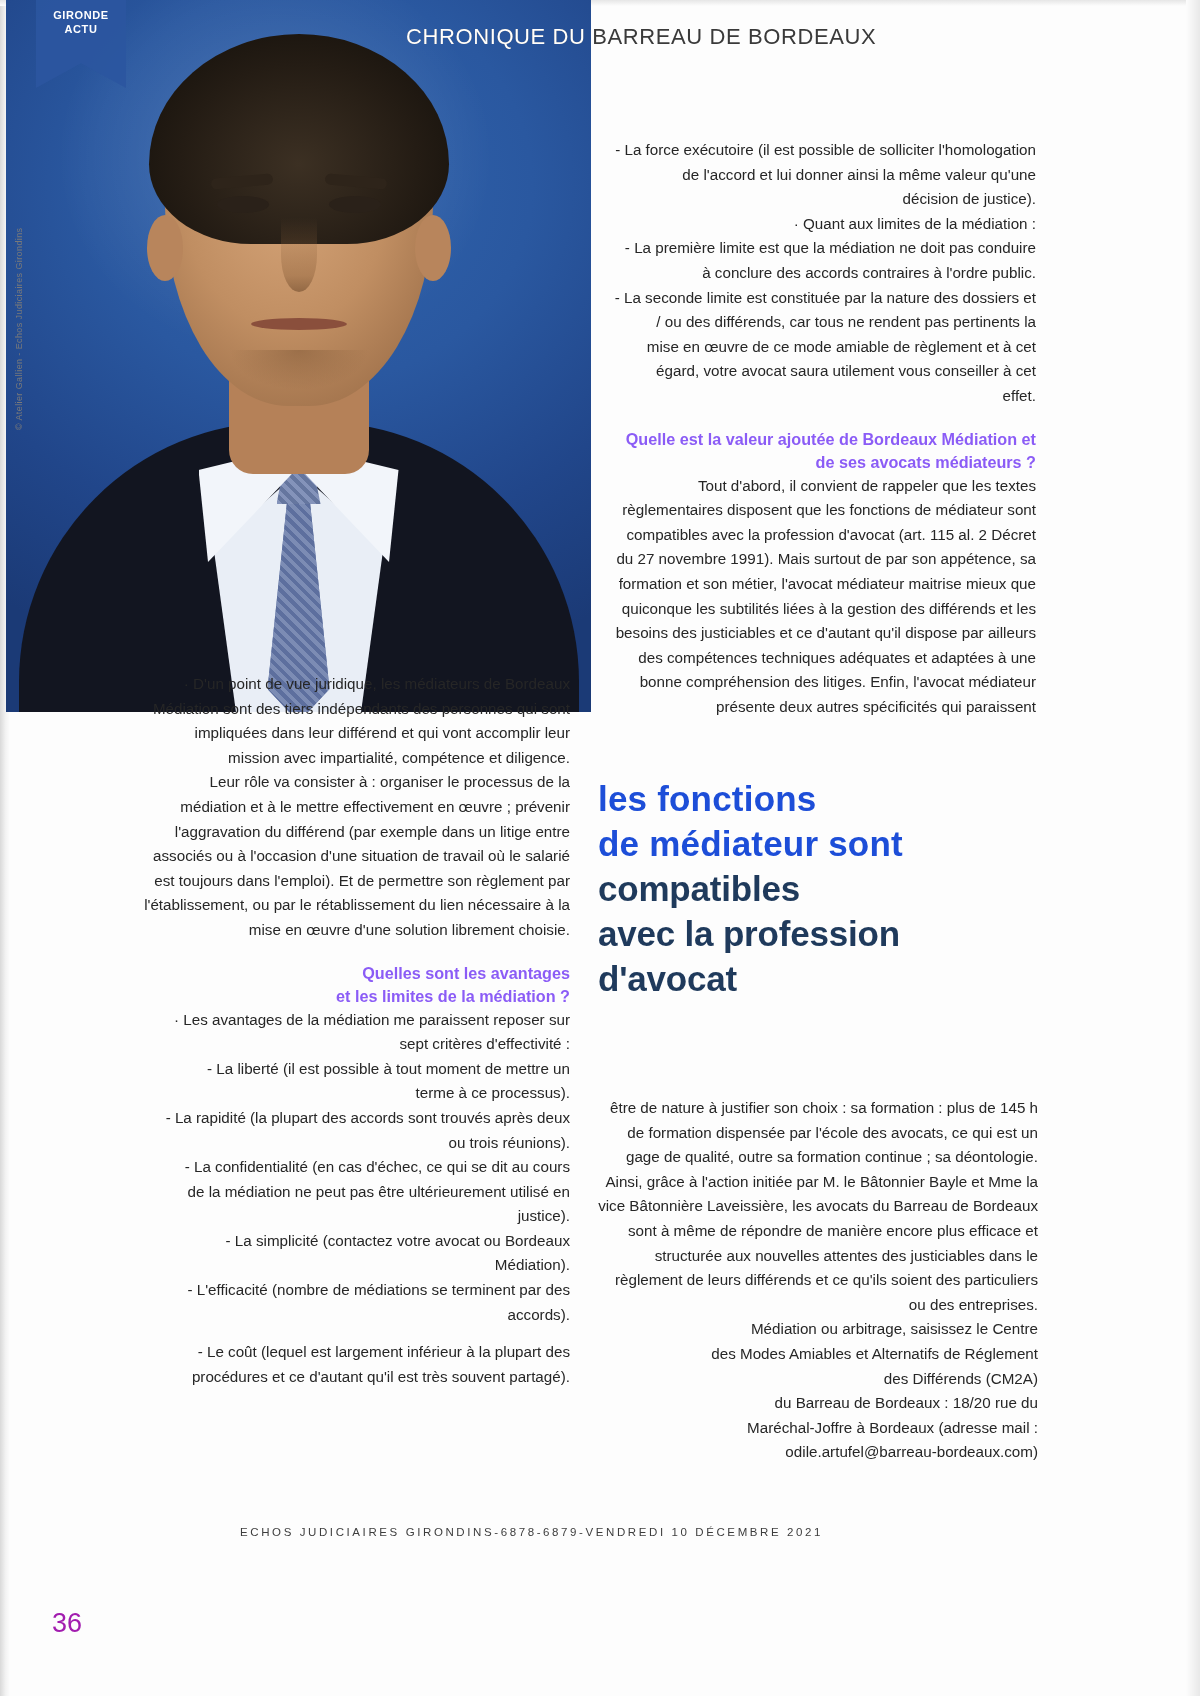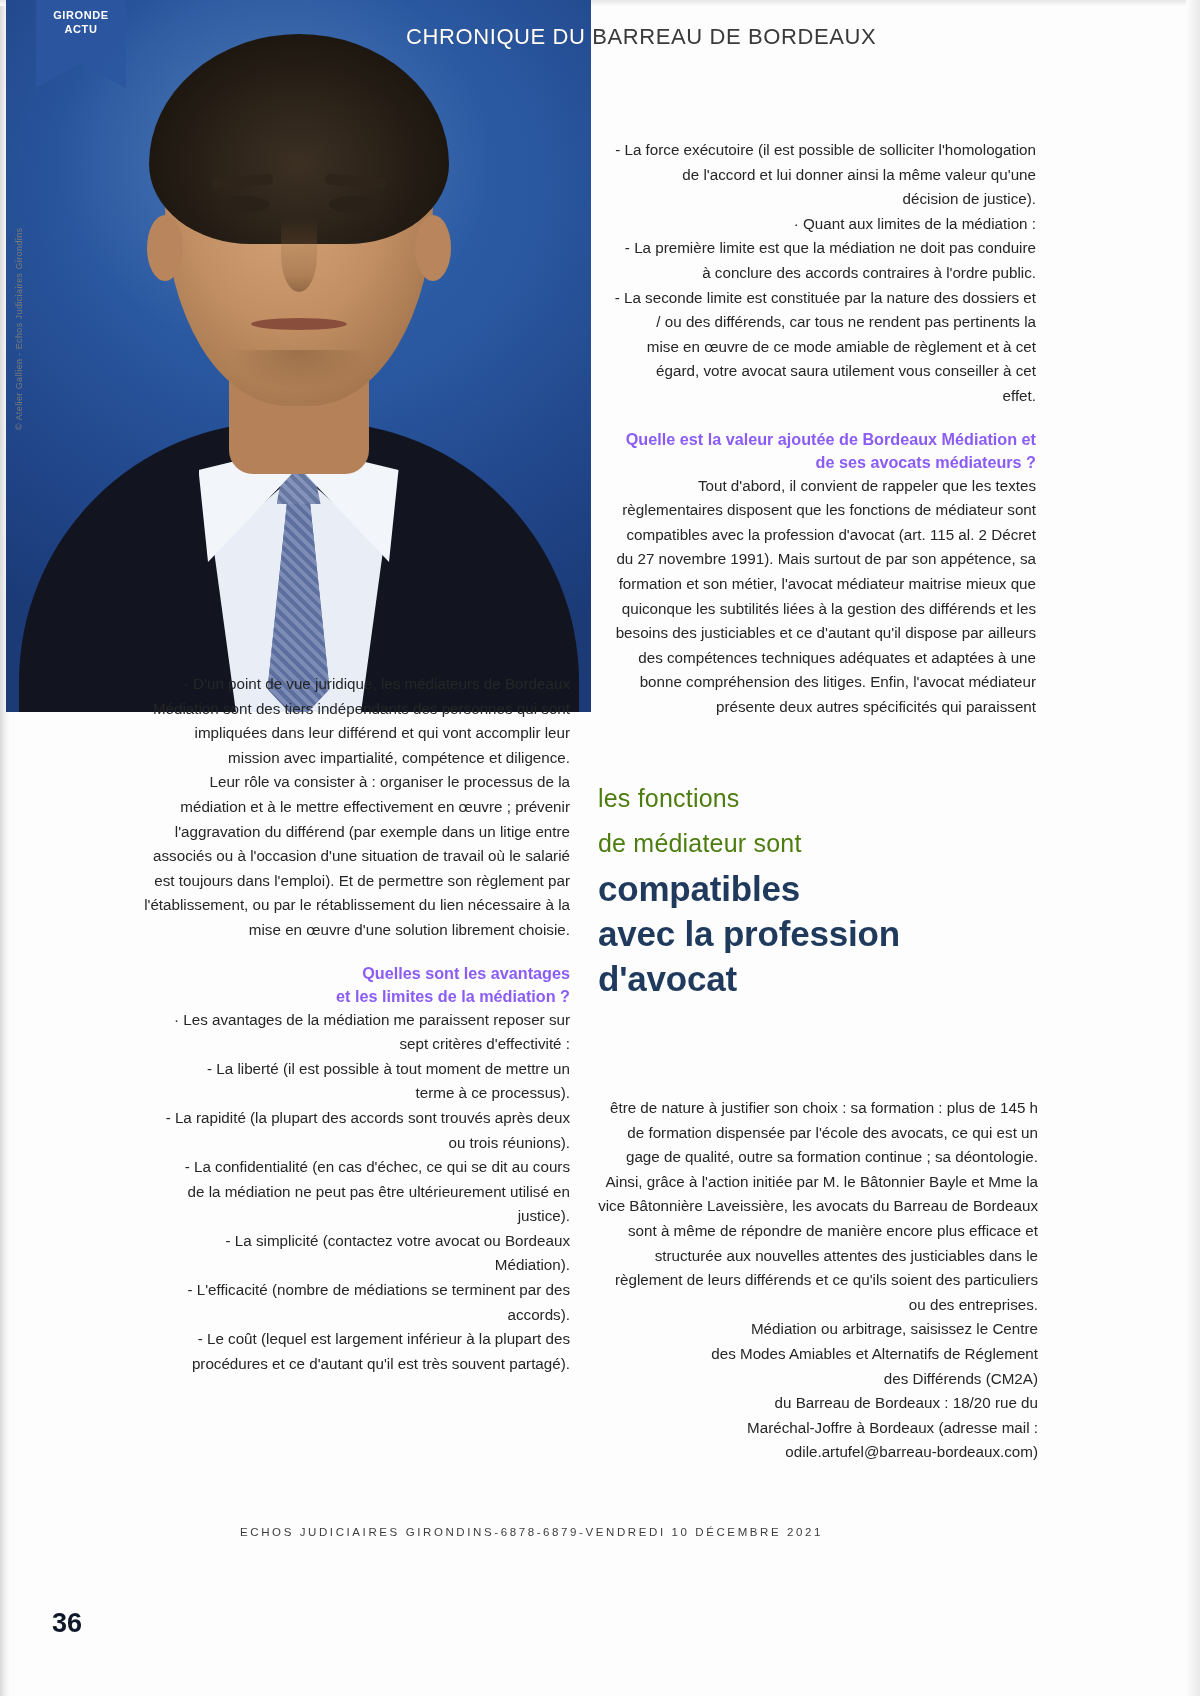--- a/index.html
+++ b/index.html
@@ -184,36 +184,36 @@
   #col-right-top .sub { padding-left:24px; }
 
   
   #col-left { left:142px; top:672px; width:428px; }
 
   
   #pullquote {
     position:absolute; left:598px; top:776px; width:452px;
   }
   .pq-light {
-    font-size:25px; line-height:45px; font-weight:400;
-    color:#4d7c0f; letter-spacing:.2px;
+    font-size:35px; line-height:45px; font-weight:700;
+    color:#1d4ed8; letter-spacing:.2px;
   }
   .pq-bold {
     font-size:35px; line-height:45px; font-weight:bold;
     color:#1f3a5c; letter-spacing:-.2px;
   }
 
   
   #col-right-bottom { left:598px; top:1096px; width:440px; }
   #contact-block { }
 
   
   #page-number {
     position:absolute; left:52px; top:1608px;
-    font-size:27px; color:#0f172a; font-weight:700;text-align:center;
+    font-size:27px; color:#a21caf; font-weight:400;text-align:center;
   }
   #footer-line {
     position:absolute; left:240px; top:1526px;
     font-size:11.5px; letter-spacing:2.6px; color:#3d3d3d;
     white-space:nowrap;
   }
 </style>
 </head>
 <body>
 
@@ -271,21 +271,21 @@
     <p>Leur rôle va consister à : organiser le processus de la médiation et à le mettre effectivement en œuvre ; prévenir l'aggravation du différend (par exemple dans un litige entre associés ou à l'occasion d'une situation de travail où le salarié est toujours dans l'emploi). Et de permettre son règlement par l'établissement, ou par le rétablissement du lien nécessaire à la mise en œuvre d'une solution librement choisie.</p>
     <div class="gap"></div>
     <p class="q">Quelles sont les avantages</p>
     <p class="q">et les limites de la médiation ?</p>
     <p>· Les avantages de la médiation me paraissent reposer sur sept critères d'effectivité :</p>
     <p class="indent sub" style="padding-left:44px;text-indent:-22px;">- La liberté (il est possible à tout moment de mettre un terme à ce processus).</p>
     <p class="indent sub" style="padding-left:44px;text-indent:-22px;">- La rapidité (la plupart des accords sont trouvés après deux ou trois réunions).</p>
     <p class="indent sub" style="padding-left:44px;text-indent:-22px;">- La confidentialité (en cas d'échec, ce qui se dit au cours de la médiation ne peut pas être ultérieurement utilisé en justice).</p>
     <p class="indent sub" style="padding-left:44px;text-indent:-22px;">- La simplicité (contactez votre avocat ou Bordeaux Médiation).</p>
     <p class="indent sub" style="padding-left:44px;text-indent:-22px;">- L'efficacité (nombre de médiations se terminent par des accords).</p>
-    <p class="indent sub" style="padding-left:44px;text-indent:-22px;">- Le coût (lequel est largement inférieur à la plupart des procédures et ce d'autant qu'il est très souvent partagé).</p>
+    <p class="indent sub" style="padding-left:44px;text-indent:-22px;margin-top:13px;">- Le coût (lequel est largement inférieur à la plupart des procédures et ce d'autant qu'il est très souvent partagé).</p>
   </div>
 
   <div id="pullquote">
     <div class="pq-light">les fonctions</div>
     <div class="pq-light">de médiateur sont</div>
     <div class="pq-bold">compatibles</div>
     <div class="pq-bold">avec la profession</div>
     <div class="pq-bold">d'avocat</div>
   </div>
 

